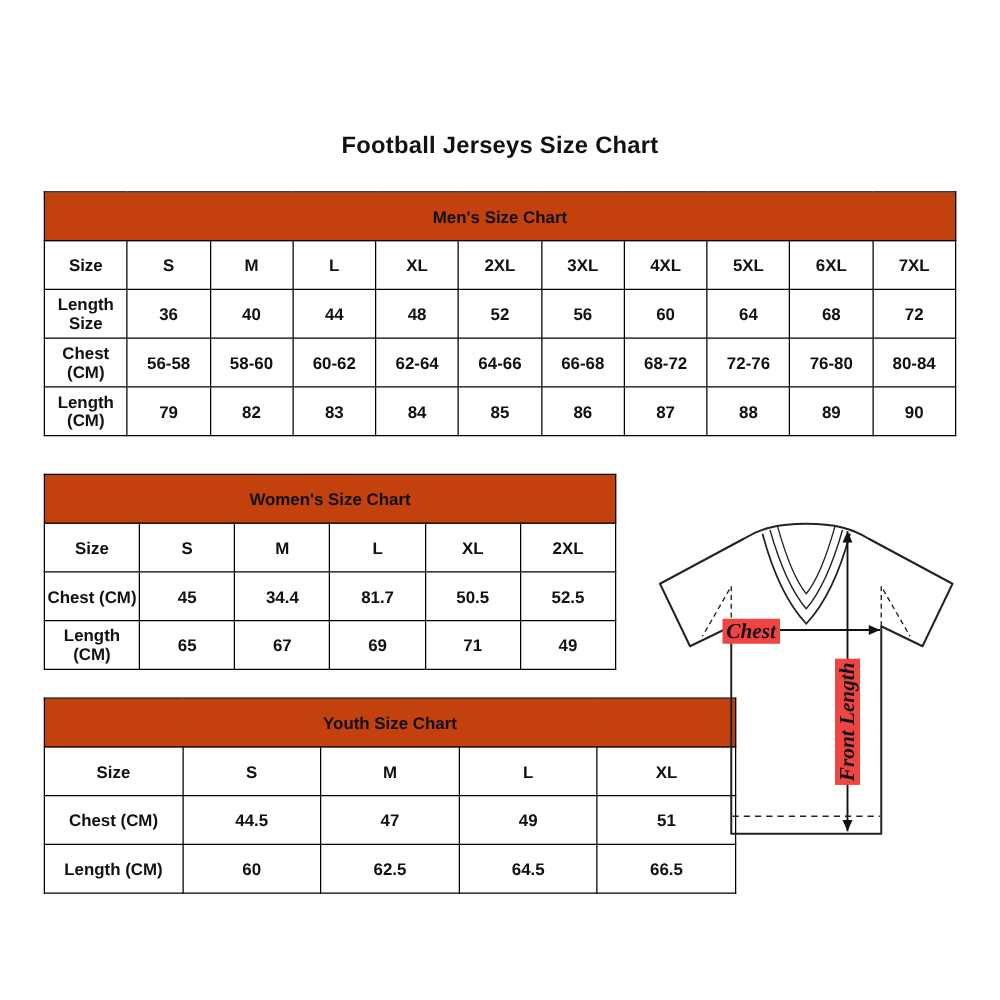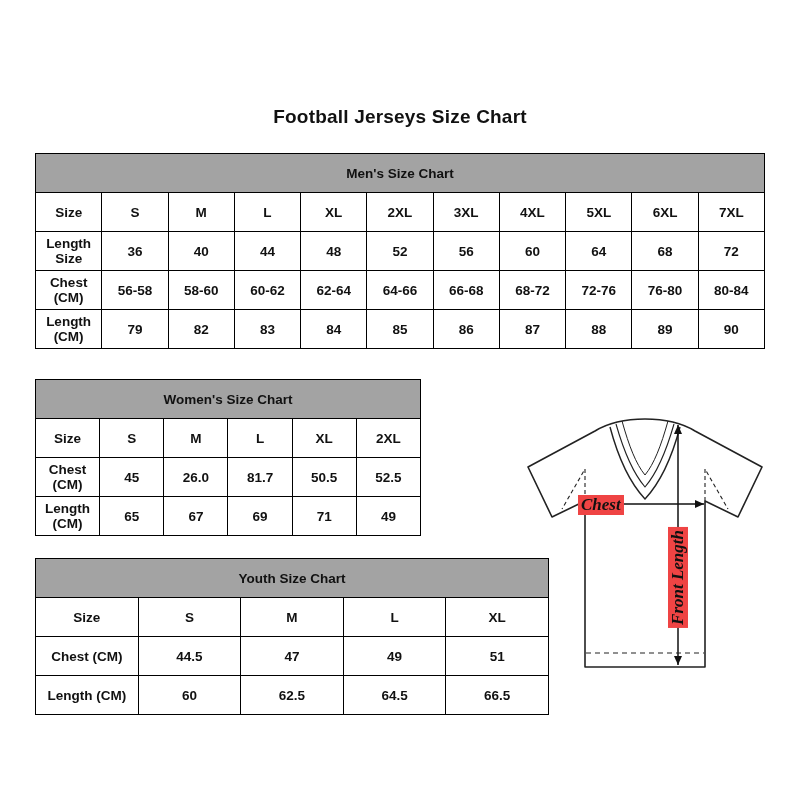--- a/index.html
+++ b/index.html
@@ -43,21 +43,21 @@
     border: 1px solid #000;
     text-align: center;
     vertical-align: middle;
     font-size: 13.5px;
     font-weight: bold;
     color: #111;
     padding: 0;
     height: 38px;
   }
   .caption-row td {
-    background: #a3a3a3;
+    background: #c2410c;
     font-size: 15px;
     font-weight: bold;
     height: 40px;
   }
   .rowlabel {
     font-size: 13px;
   }
 
   
   #mens-wrap {
@@ -69,31 +69,31 @@
   #mens-table { width: 730px; }
   #mens-table .col-label { width: 118px; }
 
   
   #womens-wrap {
     position: absolute;
     left: 35px;
     top: 368px;
     width: 458px;
   }
-  #womens-table { width: 386px; }
+  #womens-table { width: 458px; }
   #womens-table .col-label { width: 118px; }
 
   
   #youth-wrap {
     position: absolute;
     left: 35px;
     top: 547px;
     width: 458px;
   }
-  #youth-table { width: 514px; }
+  #youth-table { width: 554px; }
   #youth-table .col-label { width: 118px; }
 
   
   #shirt-wrap {
     position: absolute;
     left: 500px;
     top: 398px;
     width: 290px;
     height: 300px;
   }
@@ -198,21 +198,21 @@
           <td class="col-label rowlabel">Size</td>
           <td>S</td>
           <td>M</td>
           <td>L</td>
           <td>XL</td>
           <td>2XL</td>
         </tr>
         <tr>
           <td class="col-label rowlabel">Chest (CM)</td>
           <td>45</td>
-          <td>26.0</td>
+          <td>34.4</td>
           <td>81.7</td>
           <td>50.5</td>
           <td>52.5</td>
         </tr>
         <tr>
           <td class="col-label rowlabel">Length (CM)</td>
           <td>65</td>
           <td>67</td>
           <td>69</td>
           <td>71</td>

